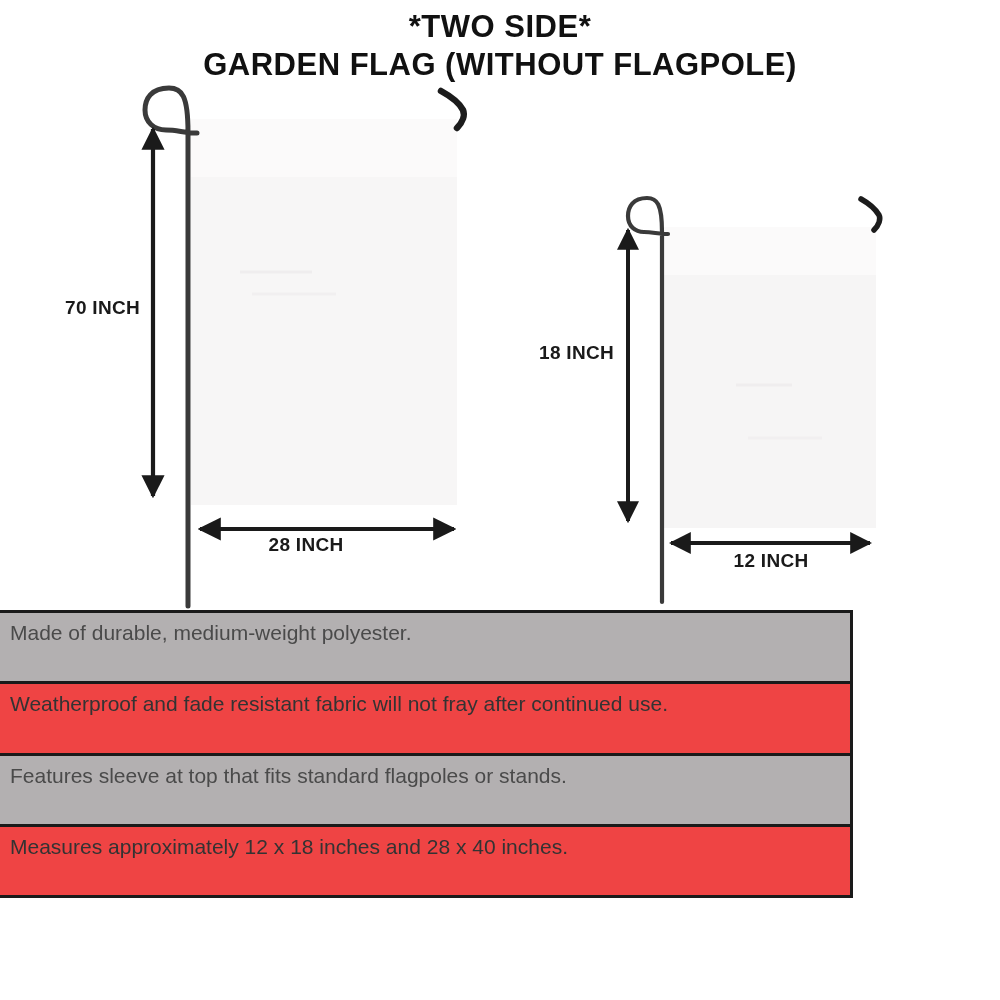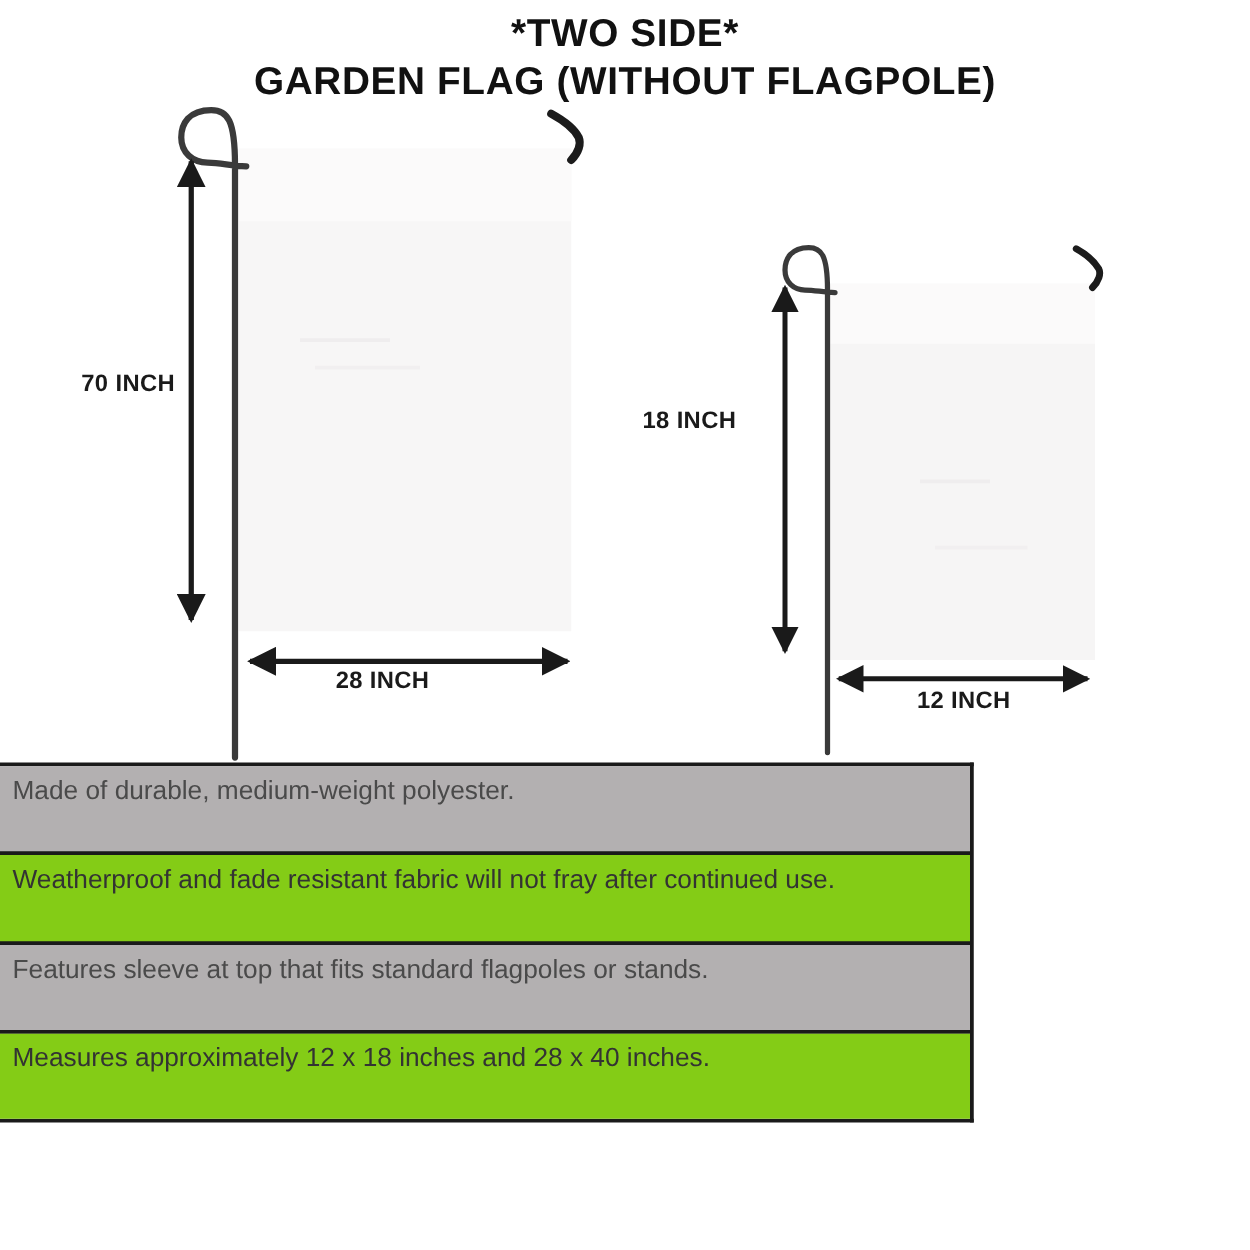--- a/index.html
+++ b/index.html
@@ -38,38 +38,38 @@
   .dim-label {
     position: absolute;
     color: #1a1a1a;
     font-weight: bold;
     font-size: 19px;
     letter-spacing: 0.3px;
     white-space: nowrap;
   }
   .dim-label.h40 { left: 40px;  top: 297px; width: 100px; text-align: right; }
   .dim-label.w28 { left: 246px; top: 534px; width: 120px; text-align: center; }
-  .dim-label.h18 { left: 514px; top: 326px; width: 100px; text-align: left; }
+  .dim-label.h18 { left: 514px; top: 342px; width: 100px; text-align: right; }
   .dim-label.w12 { left: 711px; top: 550px; width: 120px; text-align: center; }
 
   .features-table {
     position: absolute;
     left: 0;
     top: 610px;
-    width: 779px;
+    width: 853px;
     height: 288px;
     border: 3px solid #1a1a1a;
     border-left: none;
     display: flex;
     flex-direction: column;
   }
   .feature-row {
     flex: 1 1 0;
     border-bottom: 3px solid #1a1a1a;
-    background: #84cc16;
+    background: #ef4444;
     color: #333333;
     font-size: 21px;
     padding: 7px 10px 0 10px;
     line-height: 1.25;
     overflow: hidden;
   }
   .feature-row:last-child { border-bottom: none; }
   .feature-row.shaded {
     background: #b3b0b1;
     color: #4a4a4a;

